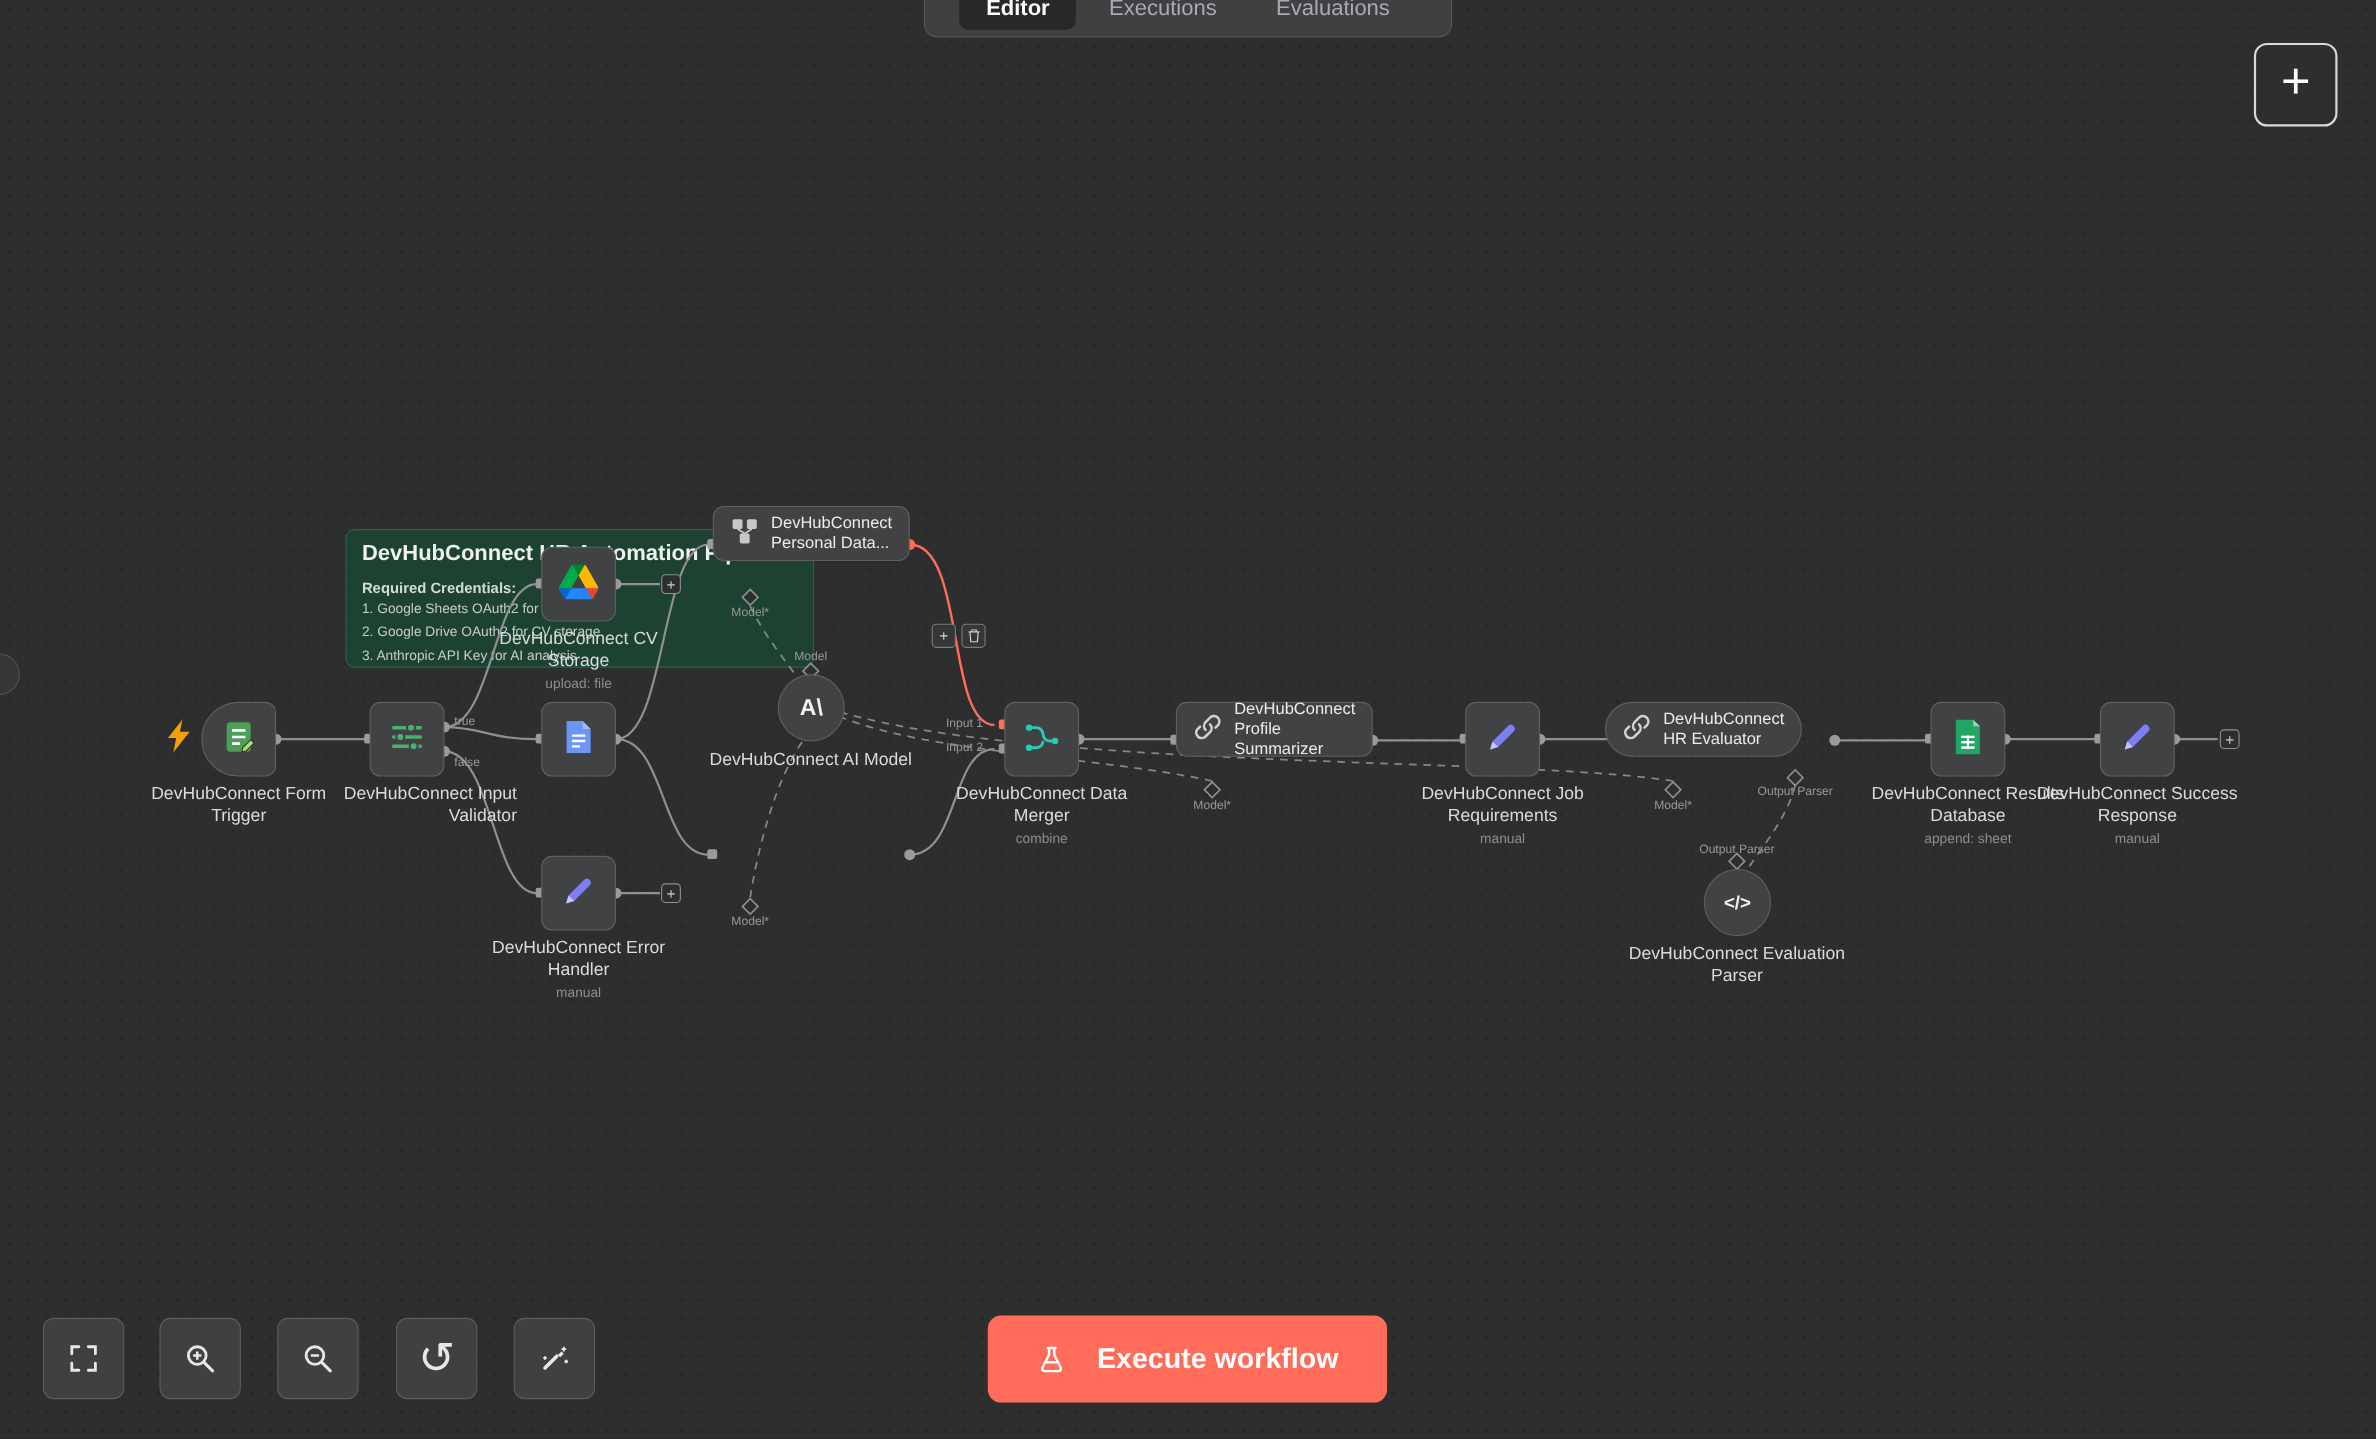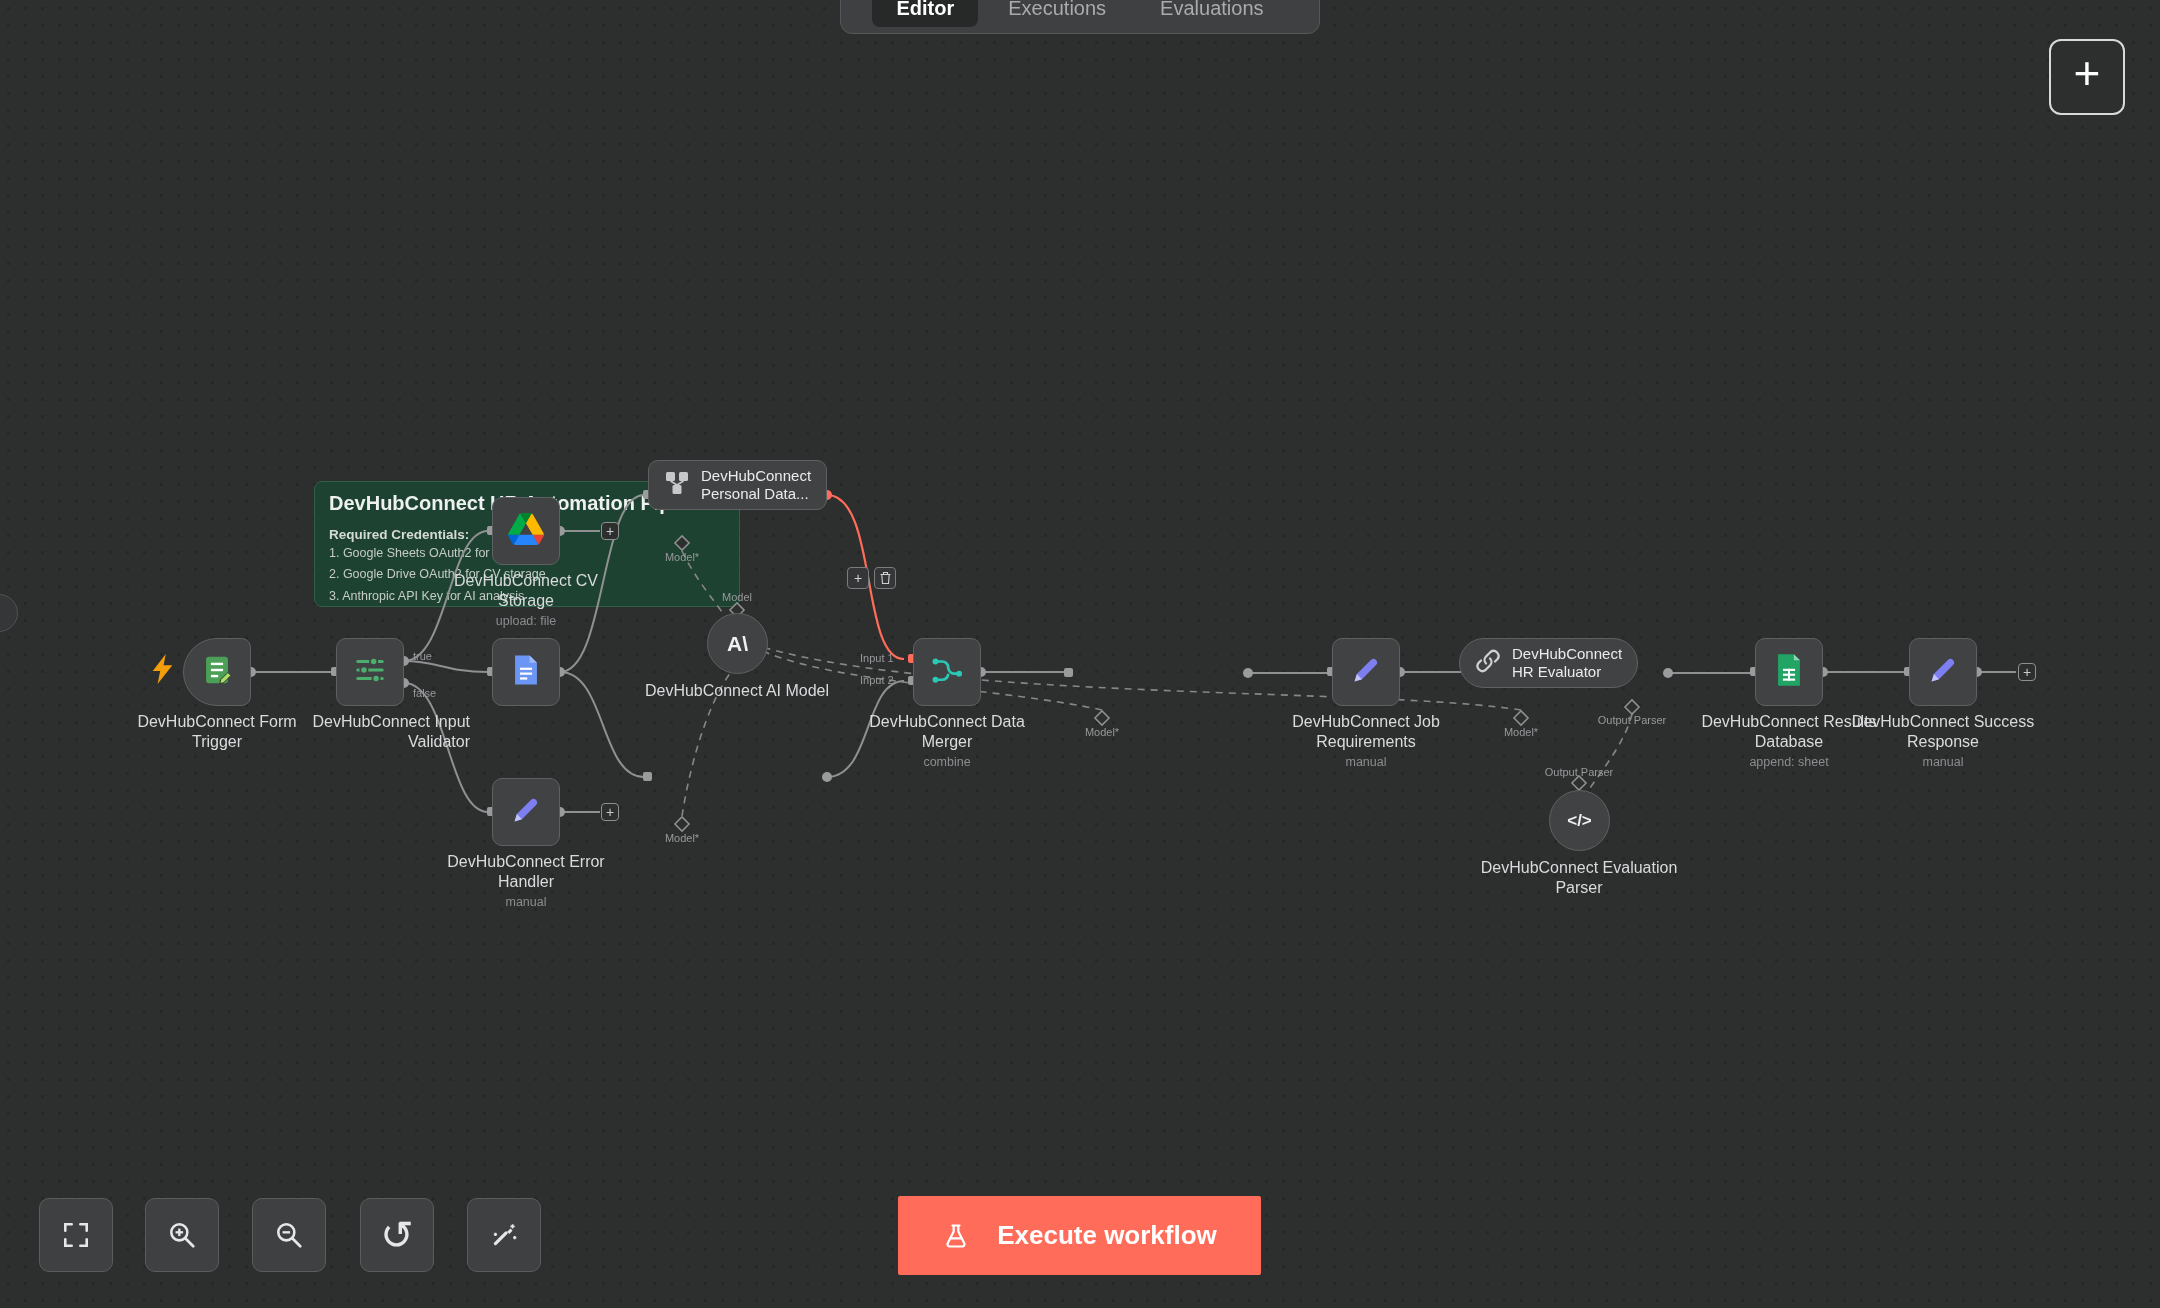--- a/index.html
+++ b/index.html
@@ -26,21 +26,21 @@
     z-index:20;cursor:pointer;
   }
   
   .ctl-btn{
     position:absolute;top:1198px;width:72px;height:72px;background:#3f4042;
     border:1px solid #5a5c5e;border-radius:10px;display:flex;align-items:center;
     justify-content:center;z-index:20;cursor:pointer;color:#e6e7e9;
   }
   .exec-btn{
     position:absolute;left:898px;top:1196px;width:363px;height:79px;
-    background:#ff6d5a;border:none;border-radius:2px;color:#ffffff;
+    background:#ff6d5a;border:none;border-radius:12px;color:#ffffff;
     font-size:26px;font-weight:600;display:flex;align-items:center;justify-content:center;
     gap:27px;z-index:20;cursor:pointer;font-family:"Liberation Sans",sans-serif;
   }
   .edge-handle{
     position:absolute;left:-20px;top:594px;width:36px;height:36px;border-radius:50%;
     background:#353637;border:1.5px solid #515254;z-index:20;
   }
   
   .sticky{
     position:absolute;left:314px;top:481px;width:426px;height:126px;
@@ -296,20 +296,28 @@
 
   <div class="conn-actions">
     <div class="cbtn">+</div>
     <div class="cbtn">
       <svg width="11" height="12" viewBox="0 0 11 12">
         <path d="M0.5,2.5 h10 M3.5,2.5 v-2 h4 v2 M1.8,2.5 l0.7,9 h6 l0.7,-9" fill="none" stroke="#d0d2d4" stroke-width="1.1"></path>
       </svg>
     </div>
   </div>
 
+  <div class="node n-wide" style="left:1069px;top:638px;">
+    <span>
+      <svg width="28" height="28" viewBox="0 0 28 28">
+        <path d="M12,16.5 a5,5 0 0 1 0,-7 l4.5,-4.5 a5,5 0 0 1 7,7 l-2.5,2.5 M16,11.5 a5,5 0 0 1 0,7 l-4.5,4.5 a5,5 0 0 1 -7,-7 l2.5,-2.5" stroke="#cfd1d3" stroke-width="2.3" fill="none" stroke-linecap="round"></path>
+      </svg>
+    </span>
+    <span class="wide-text">DevHubConnect Profile Summarizer</span>
+  </div>
   <div class="conn-label ctr" style="left:1102px;top:726px;">Model*</div>
 
   <div class="node n-square" style="left:1332px;top:638px;">
     <span>
       <svg width="32" height="32" viewBox="0 0 28 28">
         <path d="M4,24 L6,17.5 L18.5,5 a3.2,3.2 0 0 1 4.5,4.5 L10.5,22 Z" fill="#7d7ff0"></path>
         <path d="M4,24 L6,17.5 L10.5,22 Z" fill="#c3c4fa"></path>
       </svg>
     </span>
   </div>

